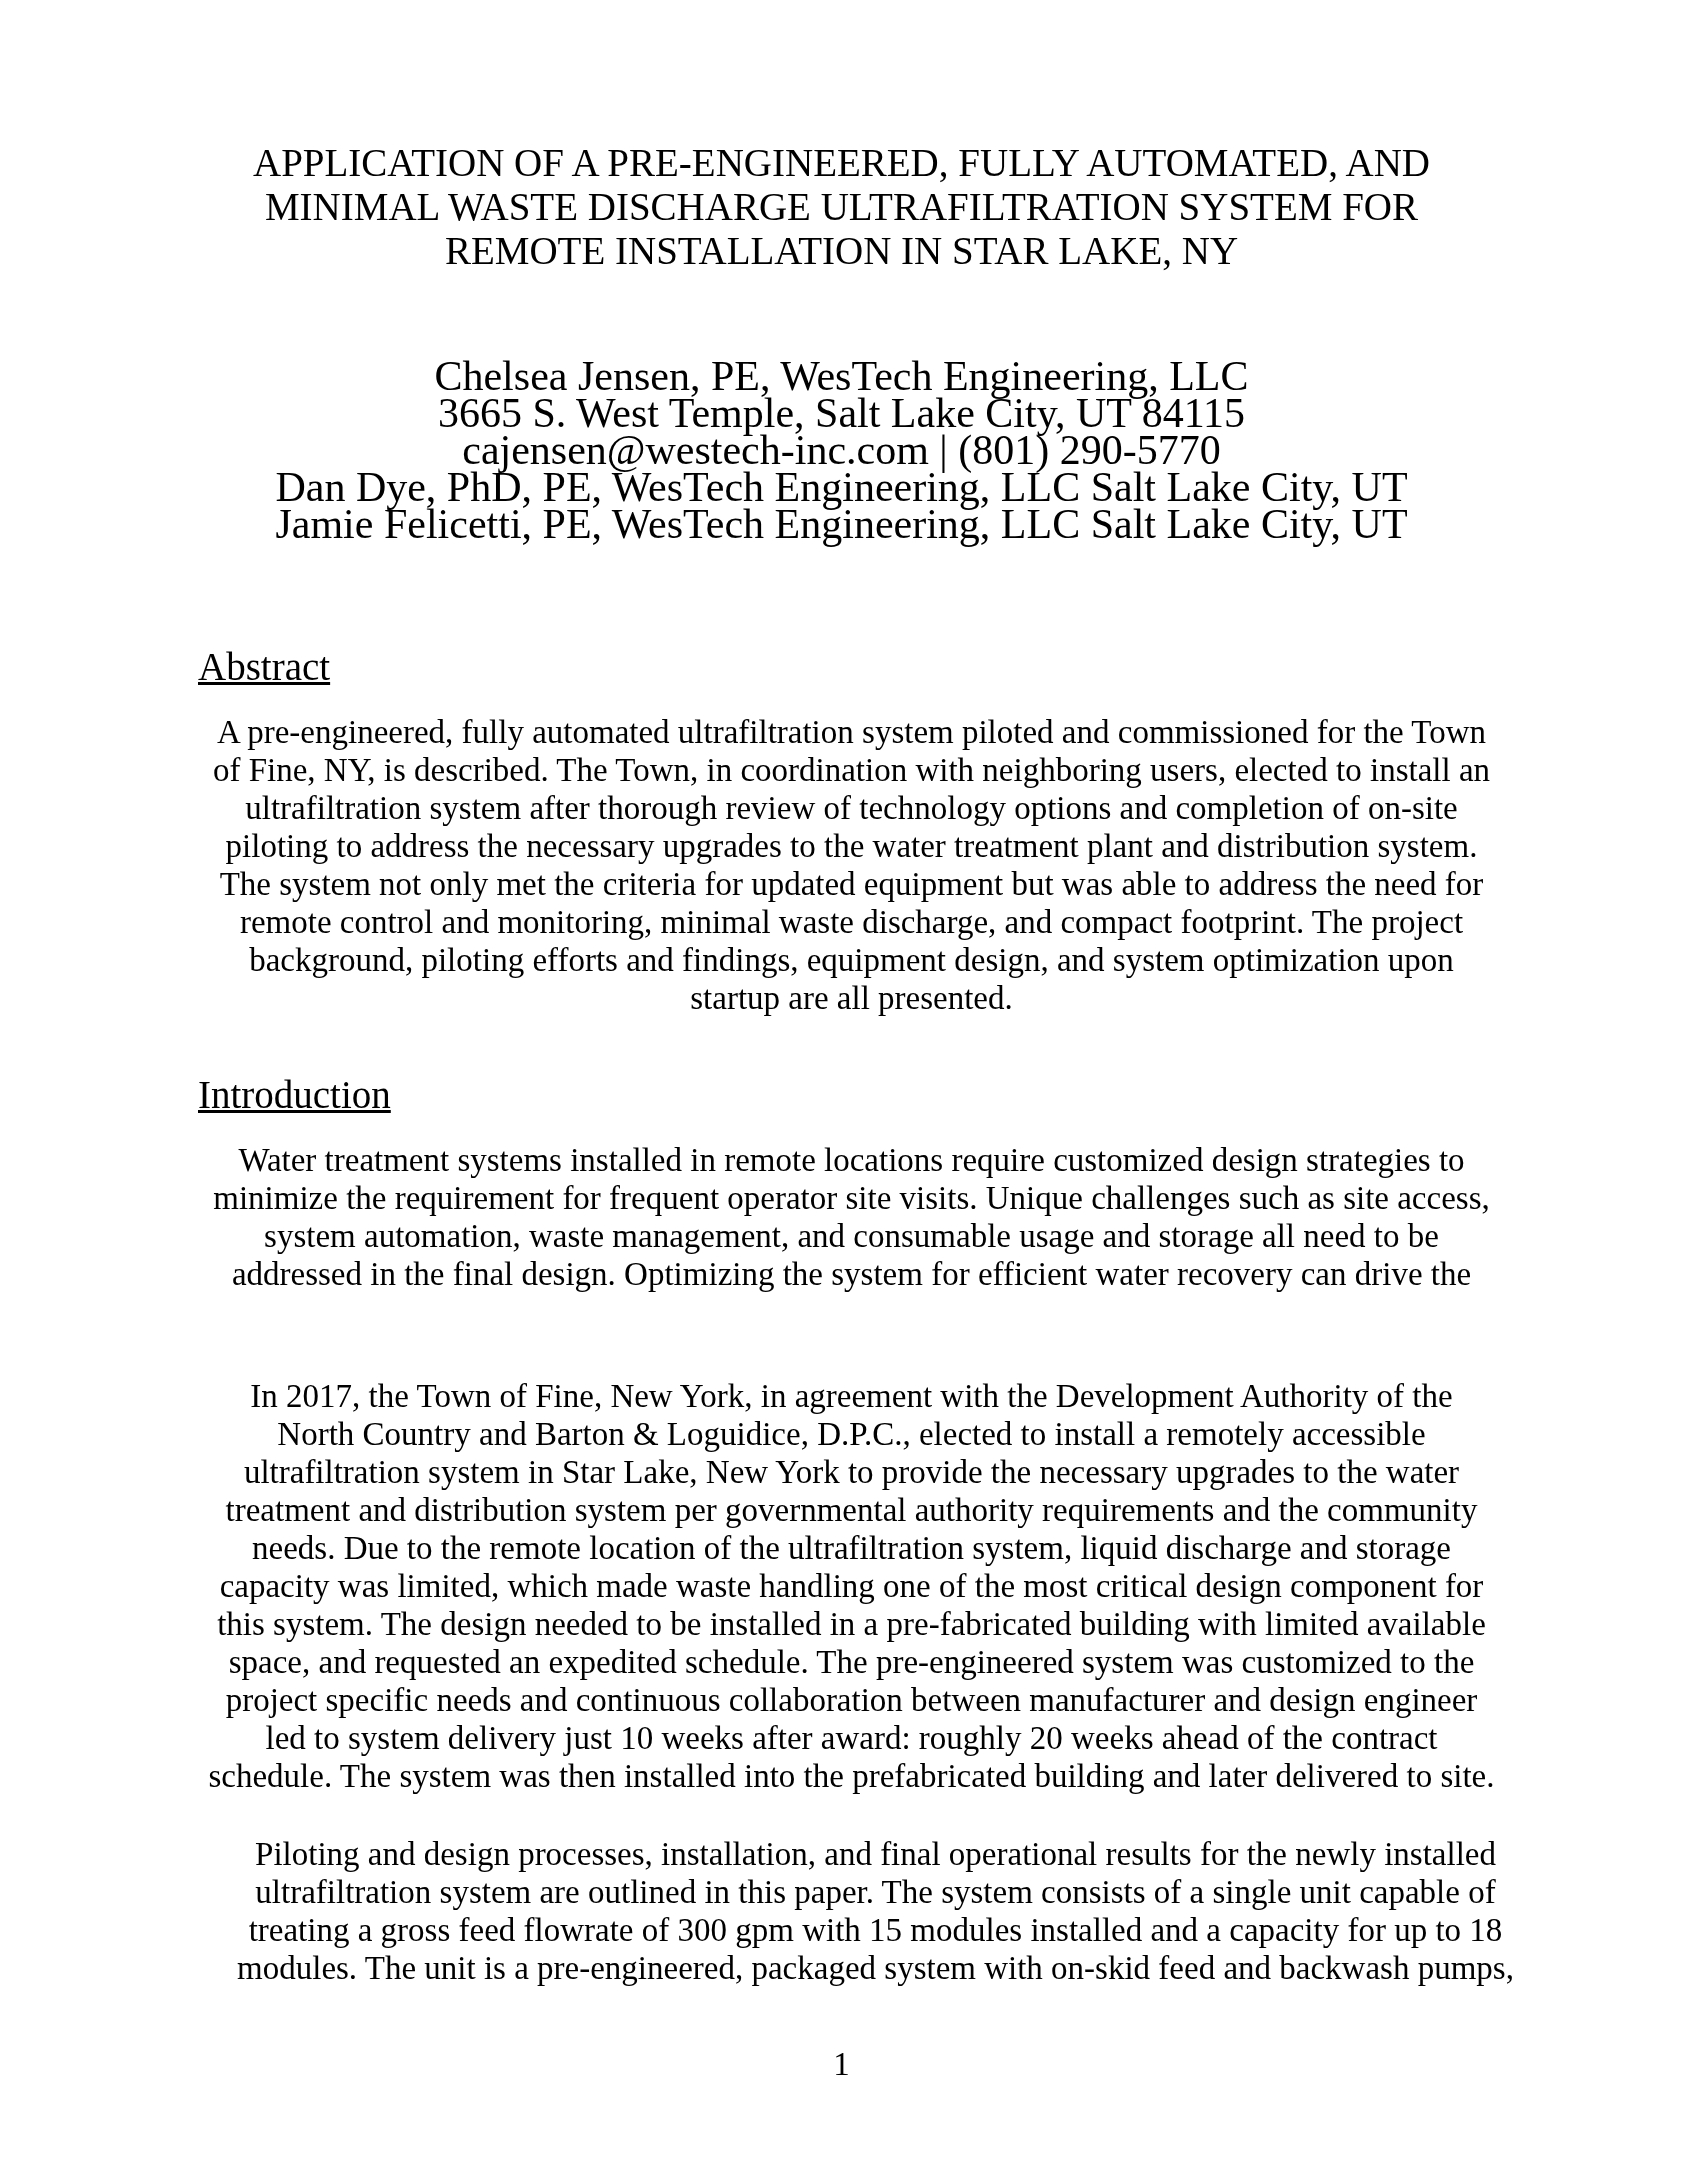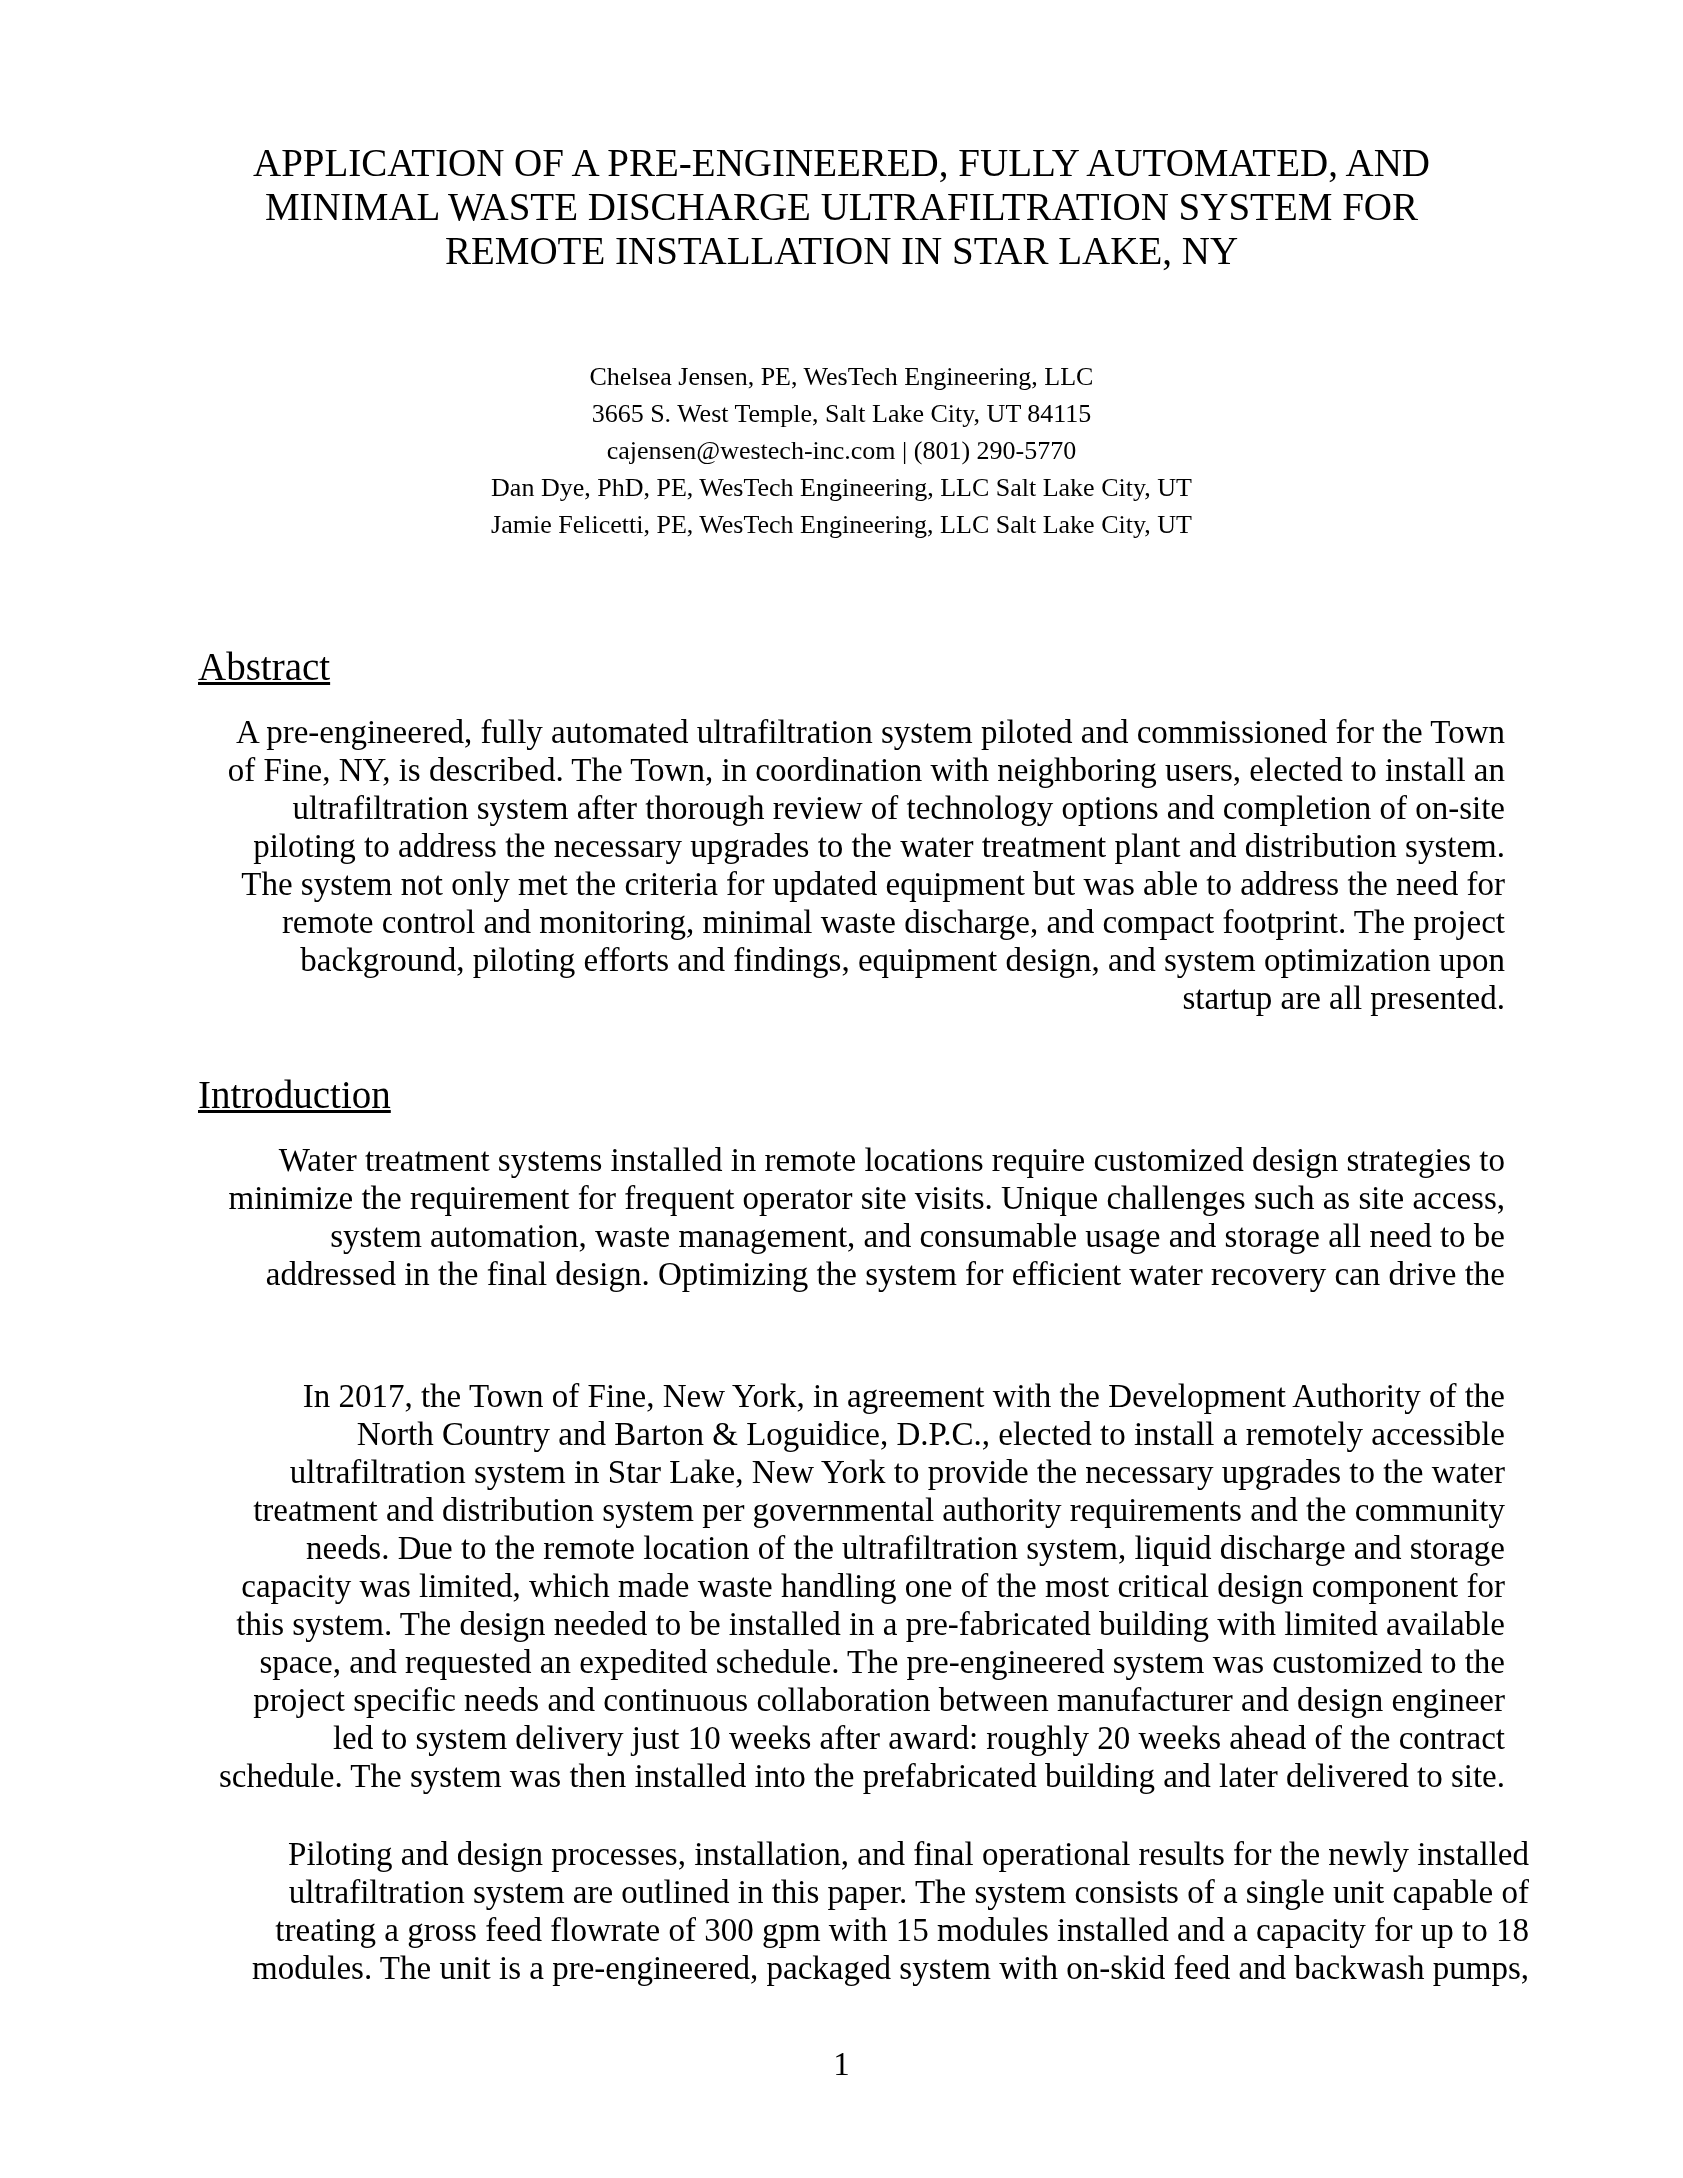--- a/index.html
+++ b/index.html
@@ -25,41 +25,41 @@
     font-size: 39px;
     line-height: 44px;
   }
   .title div { white-space: nowrap; }
   .authors {
     position: absolute;
     top: 358px;
     left: 198px;
     width: 1287px;
     text-align: center;
-    font-size: 26px;
+    font-size: 42px;
     line-height: 37px;
   }
   .authors div { white-space: nowrap; }
   .section-heading {
     position: absolute;
     left: 198px;
     width: 1287px;
     font-size: 39px;
     line-height: 45px;
     text-decoration: underline;
   }
   .heading-abstract { top: 644px; }
   .heading-introduction { top: 1072px; }
   .body-para {
     position: absolute;
     left: 198px;
     width: 1307px;
     font-size: 33px;
     line-height: 38px;
-    text-align: right;
+    text-align: center;
   }
   .body-para div { white-space: nowrap; }
   .para-abstract { top: 713px; }
   .para-intro-1 { top: 1141px; }
   .para-intro-2 { top: 1377px; }
   .para-intro-3 { top: 1835px; margin-left: 24px; }
   .page-number {
     position: absolute;
     top: 2045px;
     left: 0;

